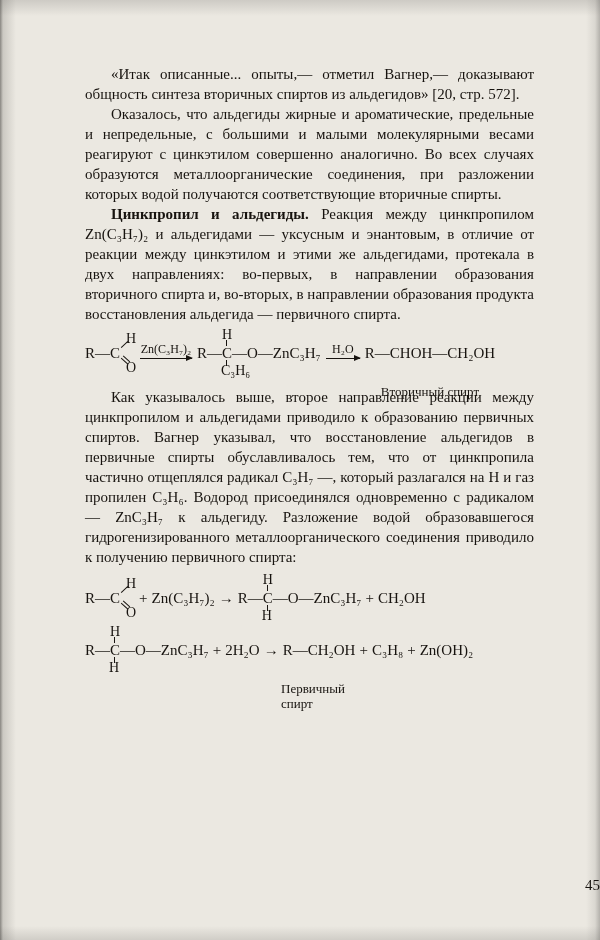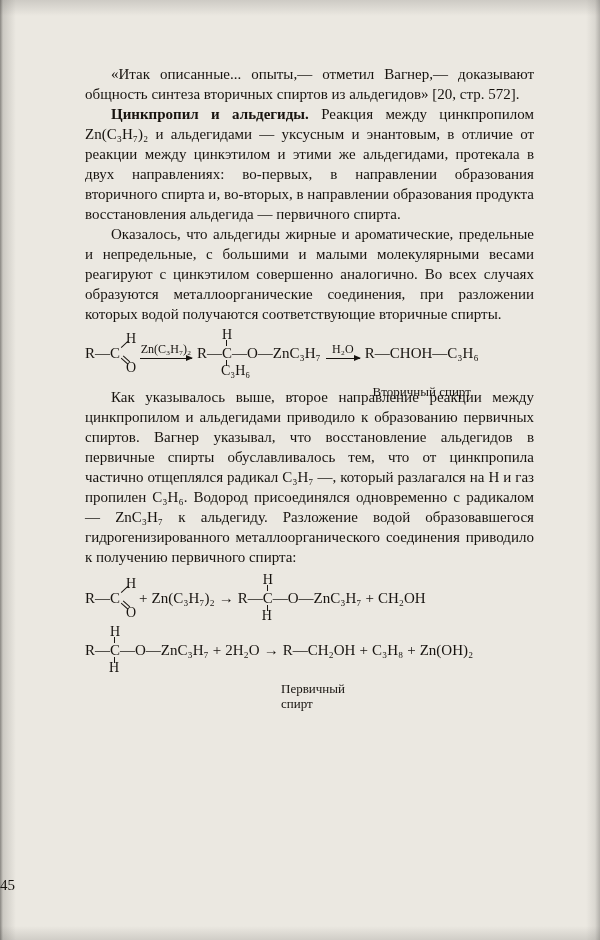--- a/index.html
+++ b/index.html
@@ -52,33 +52,33 @@
     content:''; position:absolute; right:-1px; top:-3px; width:0; height:0;
     border-left:7px solid #17130f; border-top:3px solid transparent; border-bottom:3px solid transparent;
   }
 
   
   .pwrap { position:relative; display:inline-block; white-space:nowrap; }
   .p-caption { position:absolute; top:100%; margin-top:22px; left:50%; transform:translateX(-50%);
                font-size:13px; line-height:1.15; white-space:nowrap; text-indent:0; }
   .p-caption.wrap { white-space:normal; width:76px; text-align:left; }
 
-  .pageno { position:absolute; bottom:46px; left:0; right:0; text-align:left; font-size:15px;margin-top:12px; }
+  .pageno { position:absolute; bottom:46px; left:0; right:0; text-align:right; font-size:15px;margin-top:12px; }
 </style>
 </head>
 <body>
 
 <div class="page">
   <div class="content">
 
     <p class="para">«Итак описанные... опыты,— отметил Вагнер,— доказывают общность синтеза вторичных спиртов из альдегидов» [20, стр. 572].</p>
 
+    <p class="para">Оказалось, что альдегиды жирные и ароматические, предельные и непредельные, с большими и малыми молекулярными весами реагируют с цинкэтилом совершенно аналогично. Во всех случаях образуются металлоорганические соединения, при разложении которых водой получаются соответствующие вторичные спирты.</p>
+
     <p class="para"><b class="lead">Цинкпропил и альдегиды.</b><span> Реакция между цинкпропилом Zn(C₃H₇)₂ и альдегидами — уксусным и энантовым, в отличие от реакции между цинкэтилом и этими же альдегидами, протекала в двух направлениях: во-первых, в направлении образования вторичного спирта и, во-вторых, в направлении образования продукта восстановления альдегида — первичного спирта.</span></p>
-
-    <p class="para">Оказалось, что альдегиды жирные и ароматические, предельные и непредельные, с большими и малыми молекулярными весами реагируют с цинкэтилом совершенно аналогично. Во всех случаях образуются металлоорганические соединения, при разложении которых водой получаются соответствующие вторичные спирты.</p>
 
 
     <div class="scheme scheme1">
       <span class="aldehyde">
         <span>R—C</span>
         <span class="ald-H">H</span>
         <span class="ald-bond-up"></span>
         <span class="ald-O">O</span>
         <span class="ald-dbond"></span>
       </span>
@@ -91,21 +91,21 @@
         <span class="s-vt"></span>
         <span>R—C—O—ZnC₃H₇</span>
         <span class="s-vb"></span>
         <span class="s-bot">C₃H₆</span>
       </span>
       <span class="rxn-arrow small">
         <span class="lbl">H₂O</span>
         <span class="shaft"></span>
       </span>
       <span class="pwrap">
-        <span>R—CHOH—C₃H₆</span>
+        <span>R—CHOH—CH₂OH</span>
         <span class="p-caption">Вторичный спирт</span>
       </span>
     </div>
 
     <p class="para">Как указывалось выше, второе направление реакции между цинкпропилом и альдегидами приводило к образованию первичных спиртов. Вагнер указывал, что восстановление альдегидов в первичные спирты обуславливалось тем, что от цинкпропила частично отщеплялся радикал C₃H₇ —, который разлагался на H и газ пропилен C₃H₆. Водород присоединялся одновременно с радикалом — ZnC₃H₇ к альдегиду. Разложение водой образовавшегося гидрогенизированного металлоорганического соединения приводило к получению первичного спирта:</p>
 
     <div class="scheme scheme2">
       <span class="aldehyde">
         <span>R—C</span>
         <span class="ald-H">H</span>

